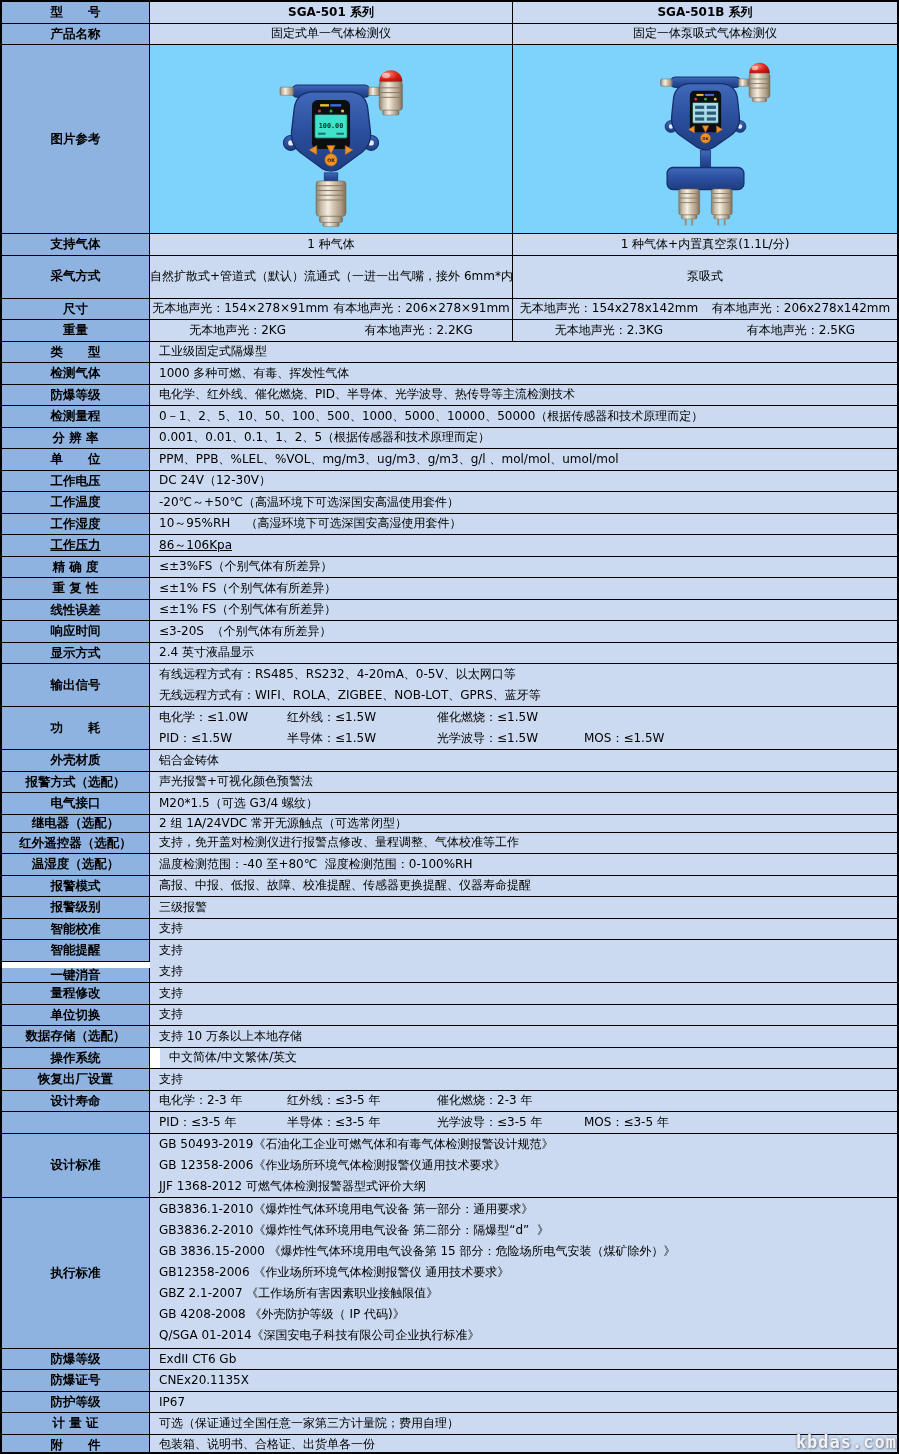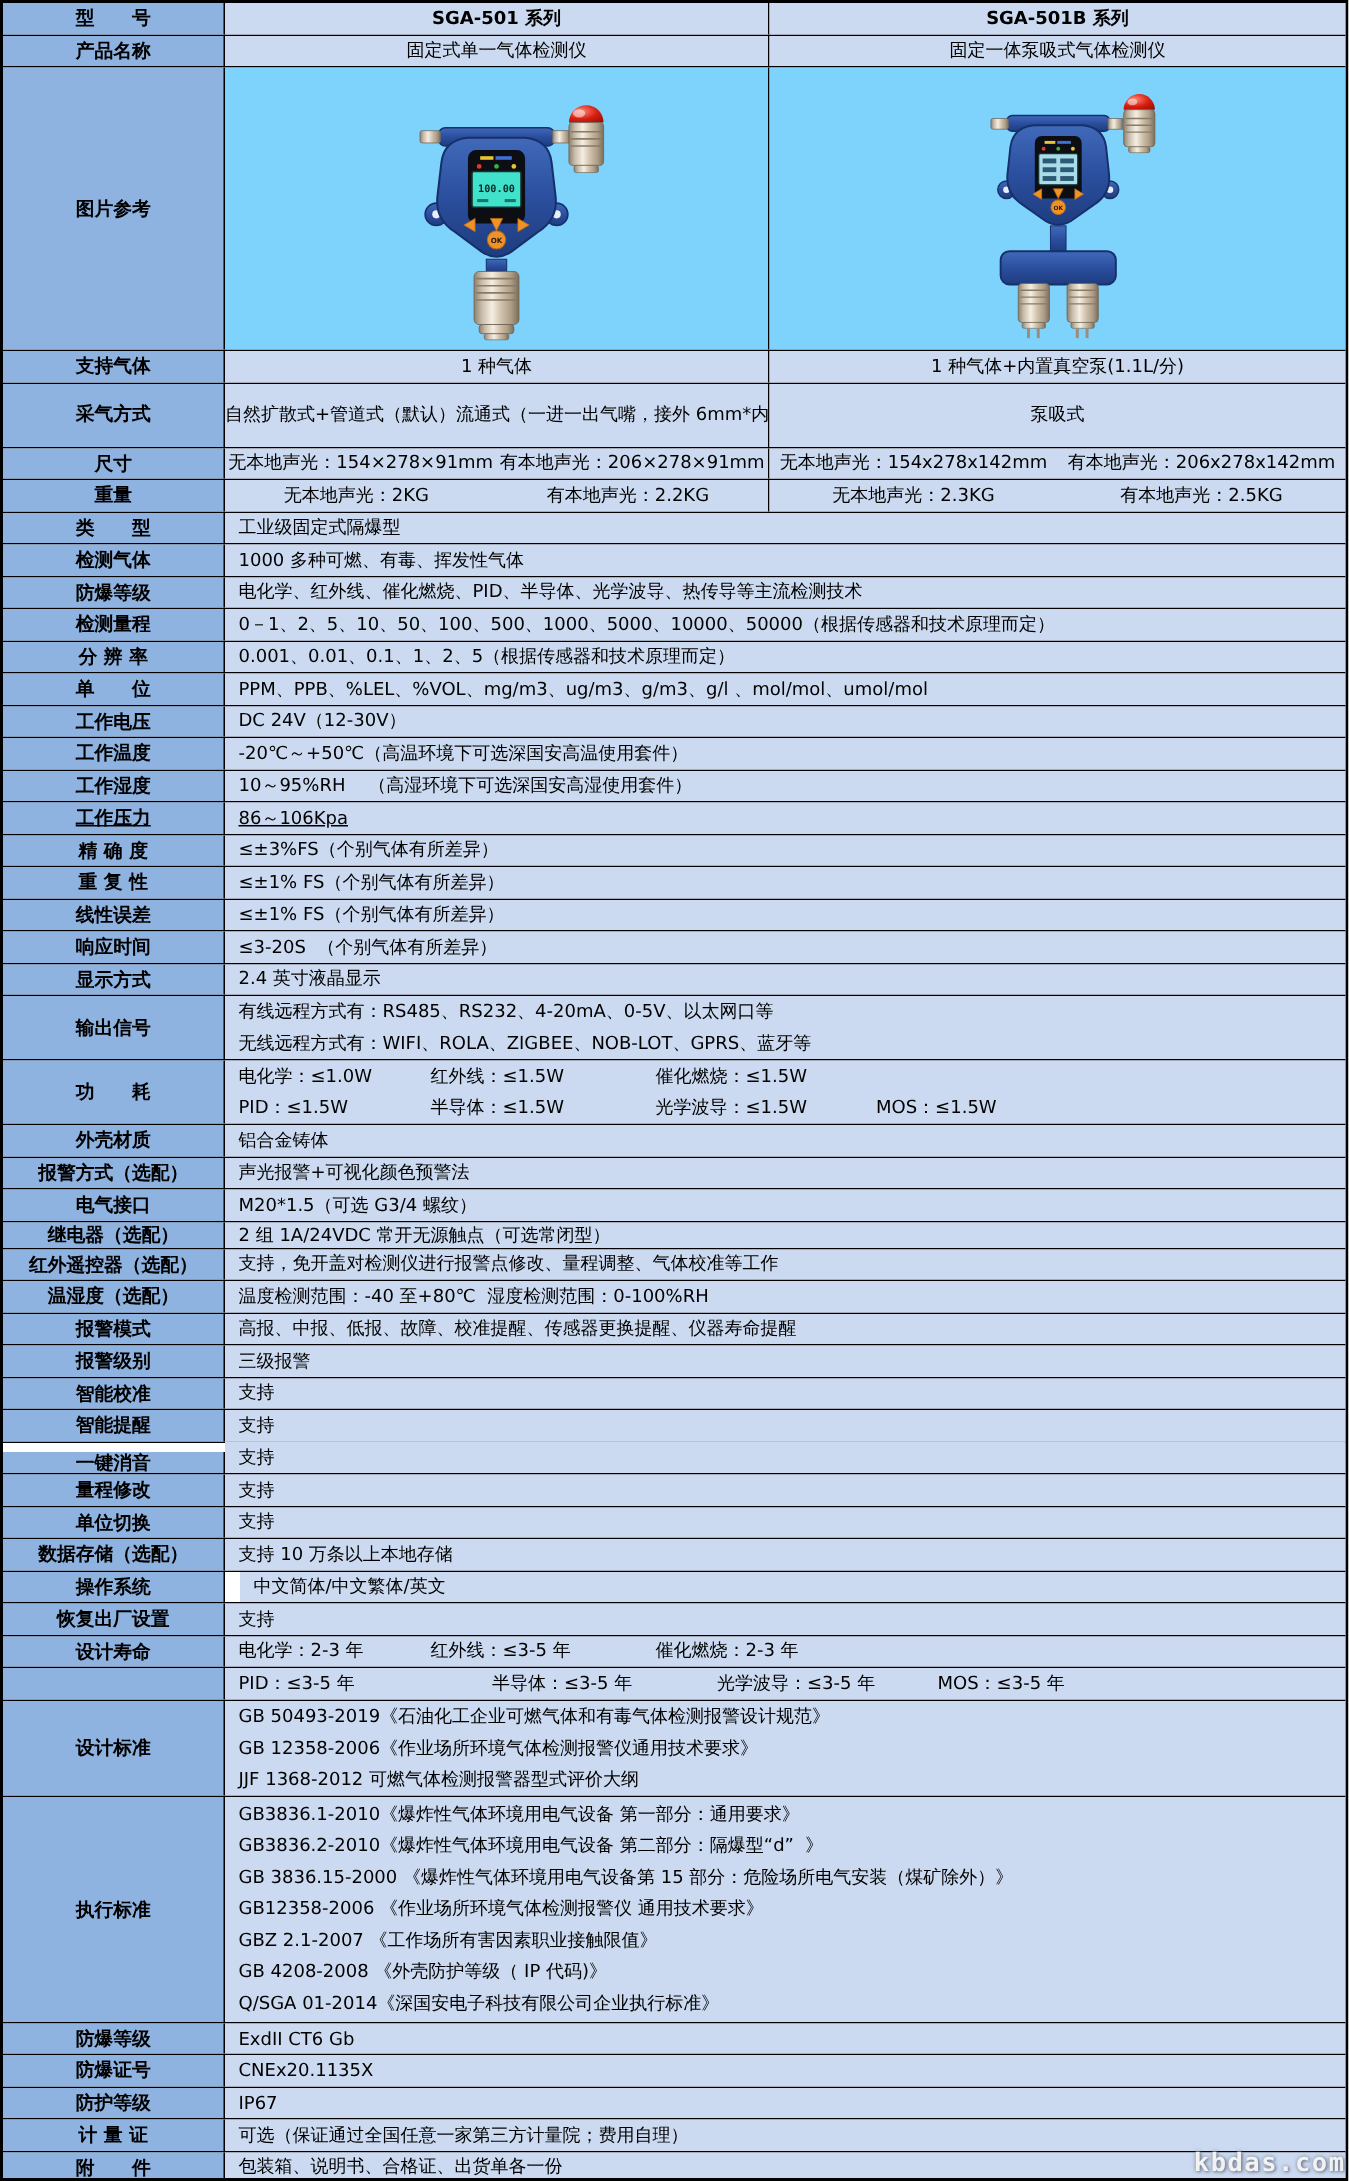--- a/index.html
+++ b/index.html
@@ -429,21 +429,21 @@
     </div>
     <div class="tr" style="height: 21.5px;">
       <div class="th">设计寿命</div>
       <div class="td span fulltd">
         <div class="line"><div class="seg" style="width: 128px;">电化学：2-3 年</div><div class="seg" style="width: 150px;">红外线：≤3-5 年</div><div class="seg">催化燃烧：2-3 年</div></div>
       </div>
     </div>
     <div class="tr" style="height: 21.5px;">
       <div class="th"></div>
       <div class="td span fulltd">
-        <div class="line"><div class="seg" style="width: 128px;">PID：≤3-5 年</div><div class="seg" style="width: 150px; margin-left: 41px;">半导体：≤3-5 年</div><div class="seg" style="width: 147px;">光学波导：≤3-5 年</div><div class="seg">MOS：≤3-5 年</div></div>
+        <div class="line"><div class="seg" style="width: 128px;">PID：≤3-5 年</div><div class="seg" style="width: 150px;">半导体：≤3-5 年</div><div class="seg" style="width: 147px;">光学波导：≤3-5 年</div><div class="seg">MOS：≤3-5 年</div></div>
       </div>
     </div>
     <div class="tr" style="height: 64.5px;">
       <div class="th">设计标准</div>
       <div class="td span fulltd">
         <div class="line">GB 50493-2019《石油化工企业可燃气体和有毒气体检测报警设计规范》</div>
         <div class="line">GB 12358-2006《作业场所环境气体检测报警仪通用技术要求》</div>
         <div class="line">JJF 1368-2012 可燃气体检测报警器型式评价大纲</div>
       </div>
     </div>

